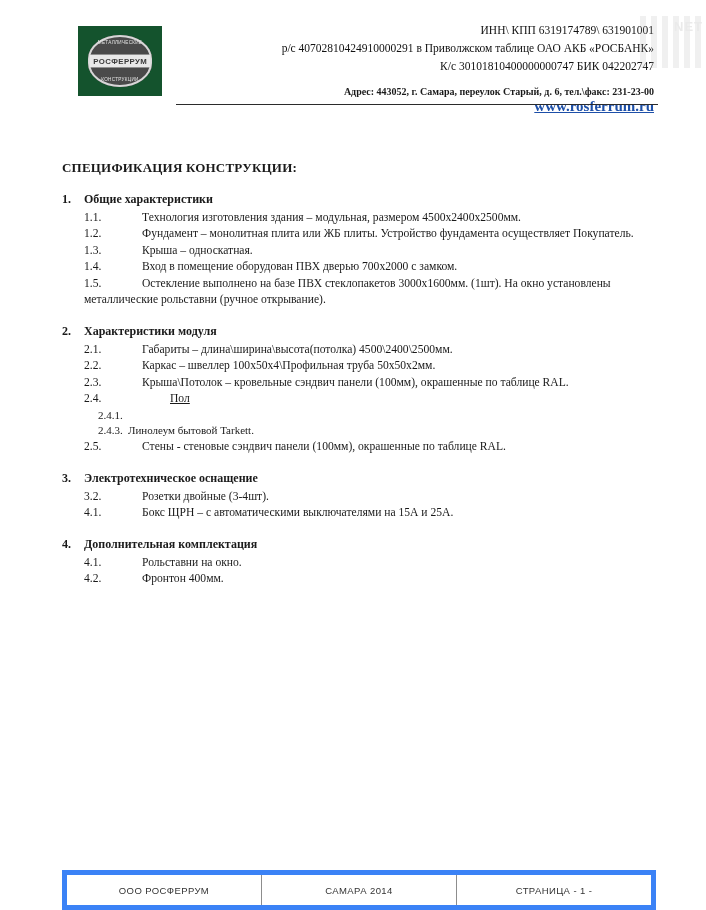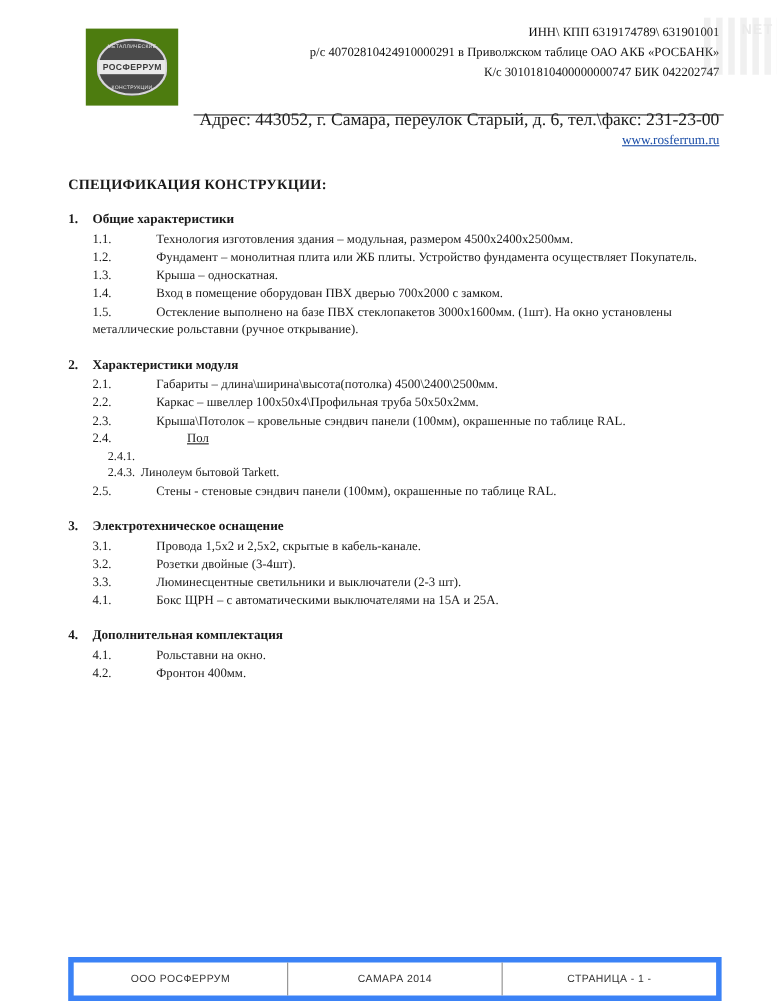--- a/index.html
+++ b/index.html
@@ -31,21 +31,21 @@
     height: 110px;
     box-sizing: border-box;
   }
 
   .logo {
     position: absolute;
     left: 78px;
     top: 26px;
     width: 84px;
     height: 70px;
-    background: #4d7c0f;
+    background: #14532d;
     display: flex;
     align-items: center;
     justify-content: center;
   }
   .logo-inner {
     width: 64px;
     height: 52px;
     border-radius: 50% / 46%;
     background: #4a4a4a;
     position: relative;
@@ -81,32 +81,34 @@
   .head-lines {
     text-align: right;
     font-size: 11.5px;
     line-height: 1.55;
     color: #111;
     padding-right: 4px;
   }
   .head-lines .l1, .head-lines .l2, .head-lines .l3 { white-space: nowrap; }
   .head-addr {
     text-align: right;
-    font-size: 16px;
-    margin-top: 26px;
+    font-size: 10px;
+    margin-top: 11px;
     padding-right: 4px;
     white-space: nowrap;
+    font-weight: bold;
   }
   .head-site {
     text-align: right;
-    font-size: 12px;
+    font-size: 15px;
     color: #1d4fa8;
     text-decoration: underline;
     padding-right: 4px;
     margin-top: 1px;
+    font-weight: bold;
   }
   .rule {
     position: absolute;
     left: 176px;
     right: 48px;
     top: 104px;
     border-top: 1.6px solid #2b2b2b;
   }
 
   
@@ -299,27 +301,21 @@
       </div>
     </div>
 
     <div class="section">
       <div class="sec-head">
         <span class="sec-num">3.</span>
         <span>Электротехническое оснащение</span>
       </div>
       <div class="items">
         <div class="item hang">
-          <span class="num">3.1.</span><span class="txt">Провода 1,5х2 и 2,5х2, скрытые в кабель-канале.</span>
-        </div>
-        <div class="item hang">
           <span class="num">3.2.</span><span class="txt">Розетки двойные (3-4шт).</span>
-        </div>
-        <div class="item hang">
-          <span class="num">3.3.</span><span class="txt">Люминесцентные светильники и выключатели (2-3 шт).</span>
         </div>
         <div class="item hang">
           <span class="num">4.1.</span><span class="txt">Бокс ЩРН – с автоматическими выключателями на 15А и 25А.</span>
         </div>
       </div>
     </div>
 
     <div class="section">
       <div class="sec-head">
         <span class="sec-num">4.</span>

